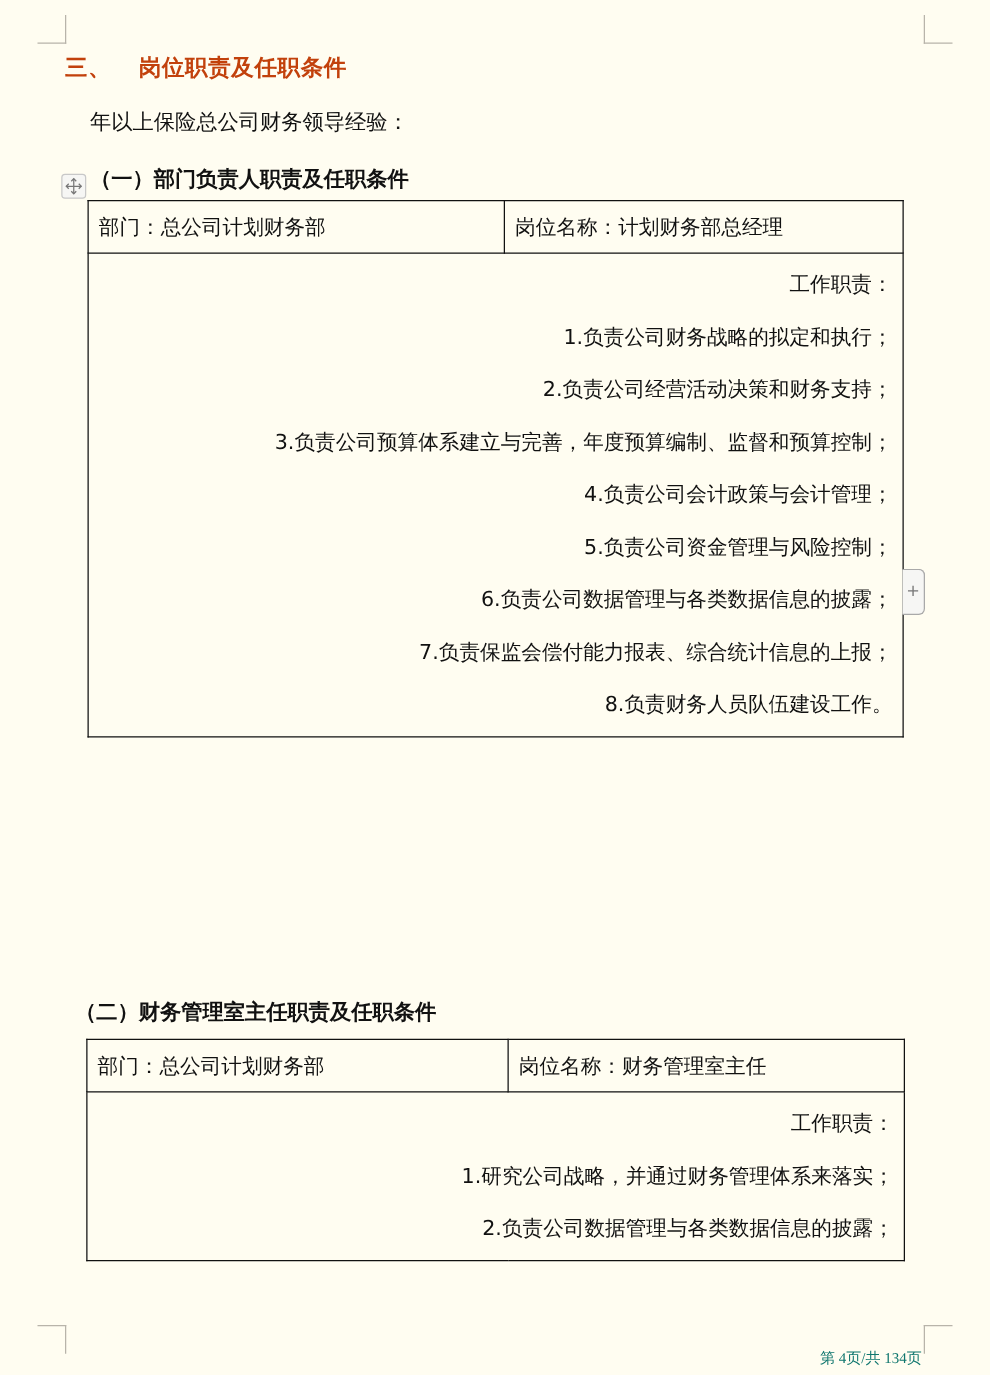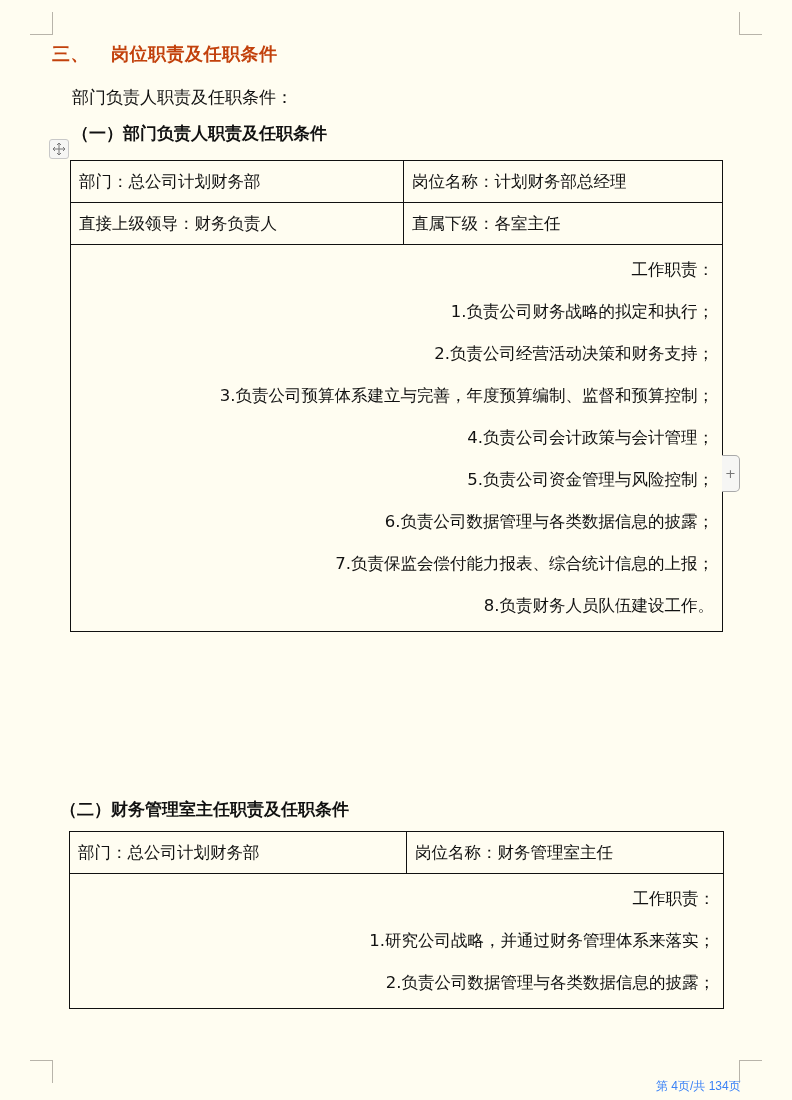--- a/index.html
+++ b/index.html
@@ -19,21 +19,21 @@
     position: absolute; left: 52px; top: 42px;
     font-size: 18px; font-weight: bold; color: #c2410c; letter-spacing: 0.5px;
   }
   .section-title .num { margin-right: 22px; }
   .intro {
     position: absolute; left: 72px; top: 86px; font-size: 17px; color: #111;
   }
   .subhead {
     position: absolute; font-size: 17px; font-weight: bold; color: #111;
   }
-  .subhead.s1 { left: 72px; top: 122px; }
+  .subhead.s1 { left: 72px; top: 132px; }
   .subhead.s2 { left: 60px; top: 798px; }
 
   .move-handle {
     position: absolute; left: 49px; top: 139px; width: 18px; height: 18px;
     border: 1px solid #c8c8c8; border-radius: 3px; background: #f6f6f4;
     display: flex; align-items: center; justify-content: center;
   }
   .add-handle {
     position: absolute; left: 722px; top: 455px; width: 17px; height: 35px;
     border: 1px solid #a9a9a9; border-left: none; border-radius: 0 5px 5px 0;
@@ -52,36 +52,36 @@
   table.t1 { left: 70px; top: 160px; width: 652px; }
   table.t2 { left: 69px; top: 831px; width: 654px; }
   .row-h { height: 42px; }
   .duties-cell { padding: 4px 8px !important; vertical-align: top !important; }
   .duty-line { height: 42px; line-height: 42px; text-align: right; }
   .duty-line .n { display: inline-block; width: 26px; }
   .req-cell { white-space: normal !important; line-height: 42px; padding: 0 8px !important; }
 
   .page-footer {
     position: absolute; left: 656px; top: 1078px;
-    font-family: Liberation Sans, sans-serif;
-    font-size: 12px; color: #3b82f6;
+    font-family: Liberation Serif, serif;
+    font-size: 12px; color: #0f766e;
   }
 </style>
 </head>
 <body>
 
 <div class="corner tl"></div>
 <div class="corner tr"></div>
 <div class="corner bl"></div>
 <div class="corner br"></div>
 
 <div class="section-title">
   <span class="num">三、</span><span>岗位职责及任职条件</span>
 </div>
-<div class="intro">部门负责人职责及任职条件：</div>
+<div class="intro">年以上保险总公司财务领导经验：</div>
 
 <div class="subhead s1">（一）部门负责人职责及任职条件</div>
 
 <div class="move-handle">
   <svg width="14" height="14" viewBox="0 0 14 14">
     <g stroke="#777" stroke-width="1" fill="none">
       <line x1="7" y1="1" x2="7" y2="13"></line>
         <line x1="1" y1="7" x2="13" y2="7"></line>
       <polyline points="5,3 7,1 9,3"></polyline>
         <polyline points="5,11 7,13 9,11"></polyline>
@@ -93,24 +93,20 @@
 
 <table class="job t1">
   <colgroup>
       <col style="width:333px">
       <col style="width:319px">
     </colgroup>
   <tbody>
       <tr class="row-h">
     <td>部门：总公司计划财务部</td>
     <td>岗位名称：计划财务部总经理</td>
-  </tr>
-  <tr class="row-h">
-    <td>直接上级领导：财务负责人</td>
-    <td>直属下级：各室主任</td>
   </tr>
   <tr style="height:375px">
     <td colspan="2" class="duties-cell">
       <div class="duty-line">工作职责：</div>
       <div class="duty-line"><span class="n">1.</span><span>负责公司财务战略的拟定和执行；</span></div>
       <div class="duty-line"><span class="n">2.</span><span>负责公司经营活动决策和财务支持；</span></div>
       <div class="duty-line"><span class="n">3.</span><span>负责公司预算体系建立与完善，年度预算编制、监督和预算控制；</span></div>
       <div class="duty-line"><span class="n">4.</span><span>负责公司会计政策与会计管理；</span></div>
       <div class="duty-line"><span class="n">5.</span><span>负责公司资金管理与风险控制；</span></div>
       <div class="duty-line"><span class="n">6.</span><span>负责公司数据管理与各类数据信息的披露；</span></div>

